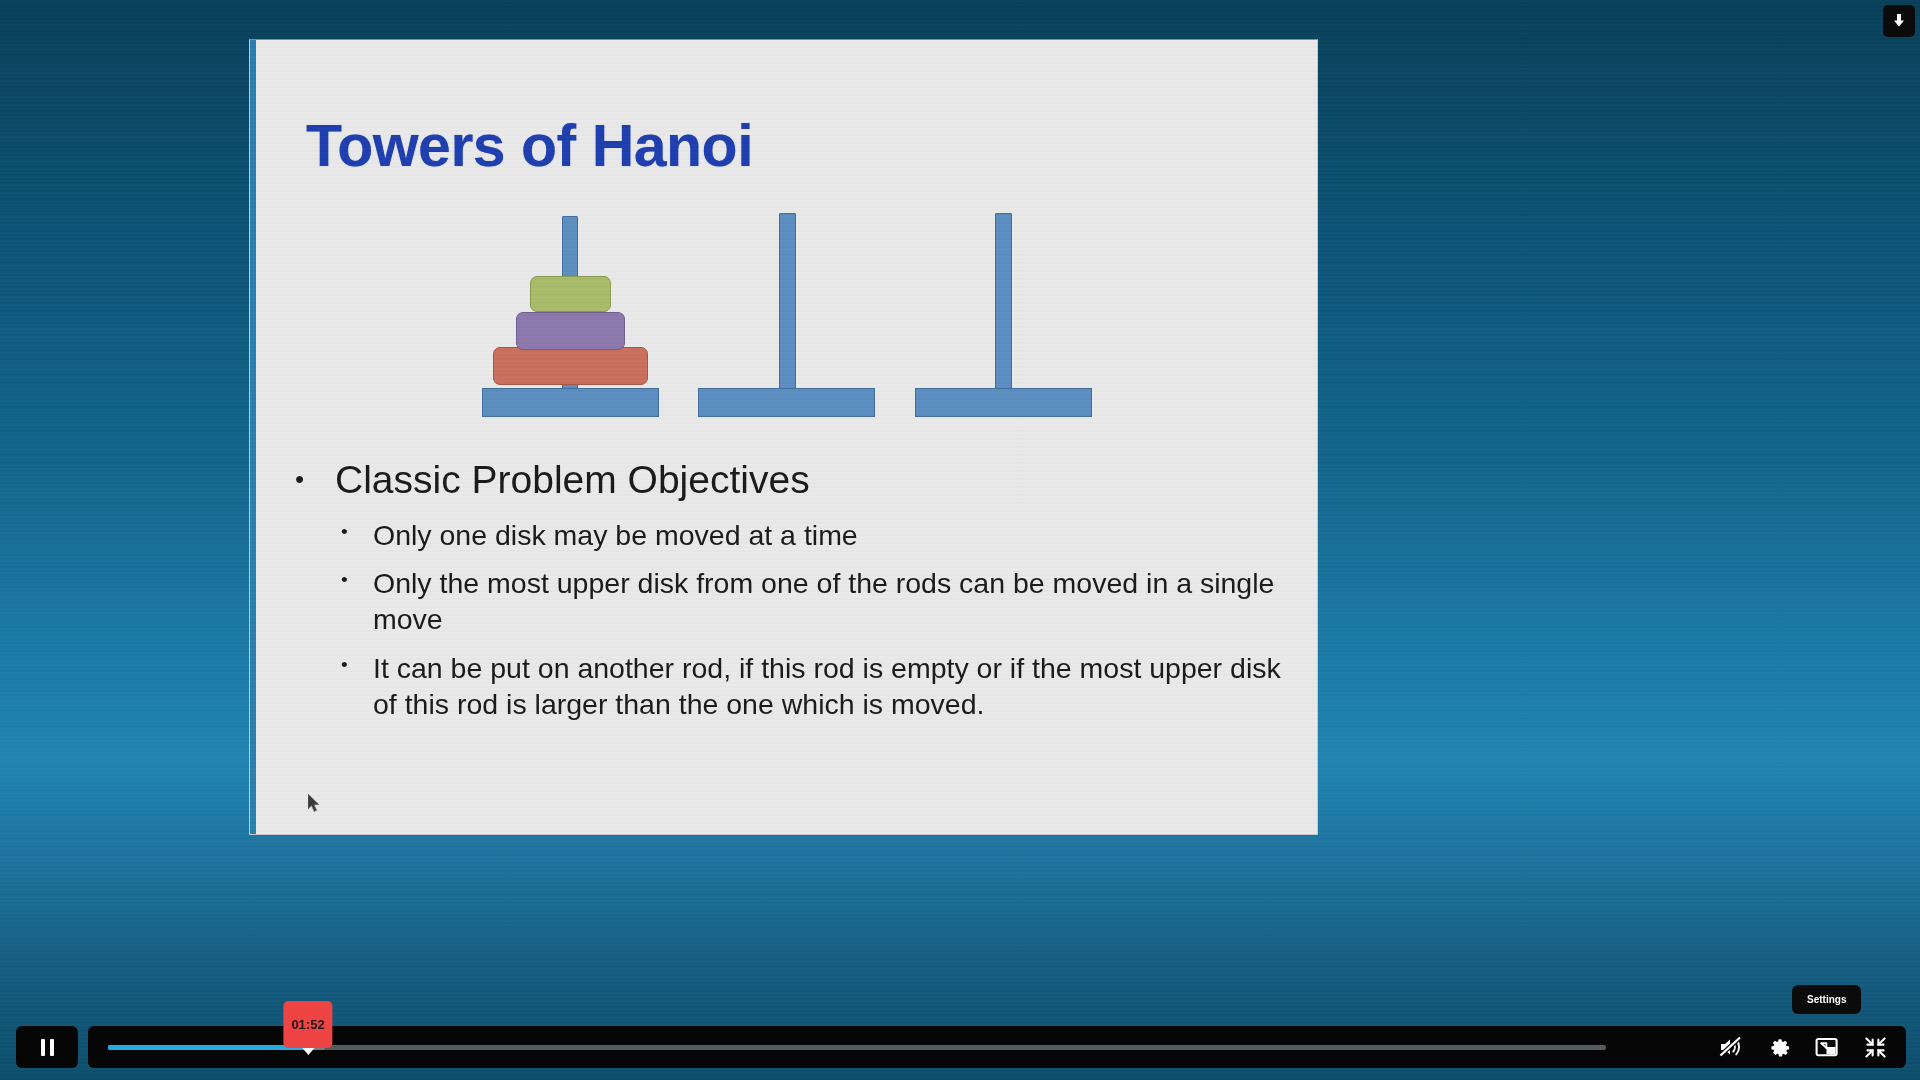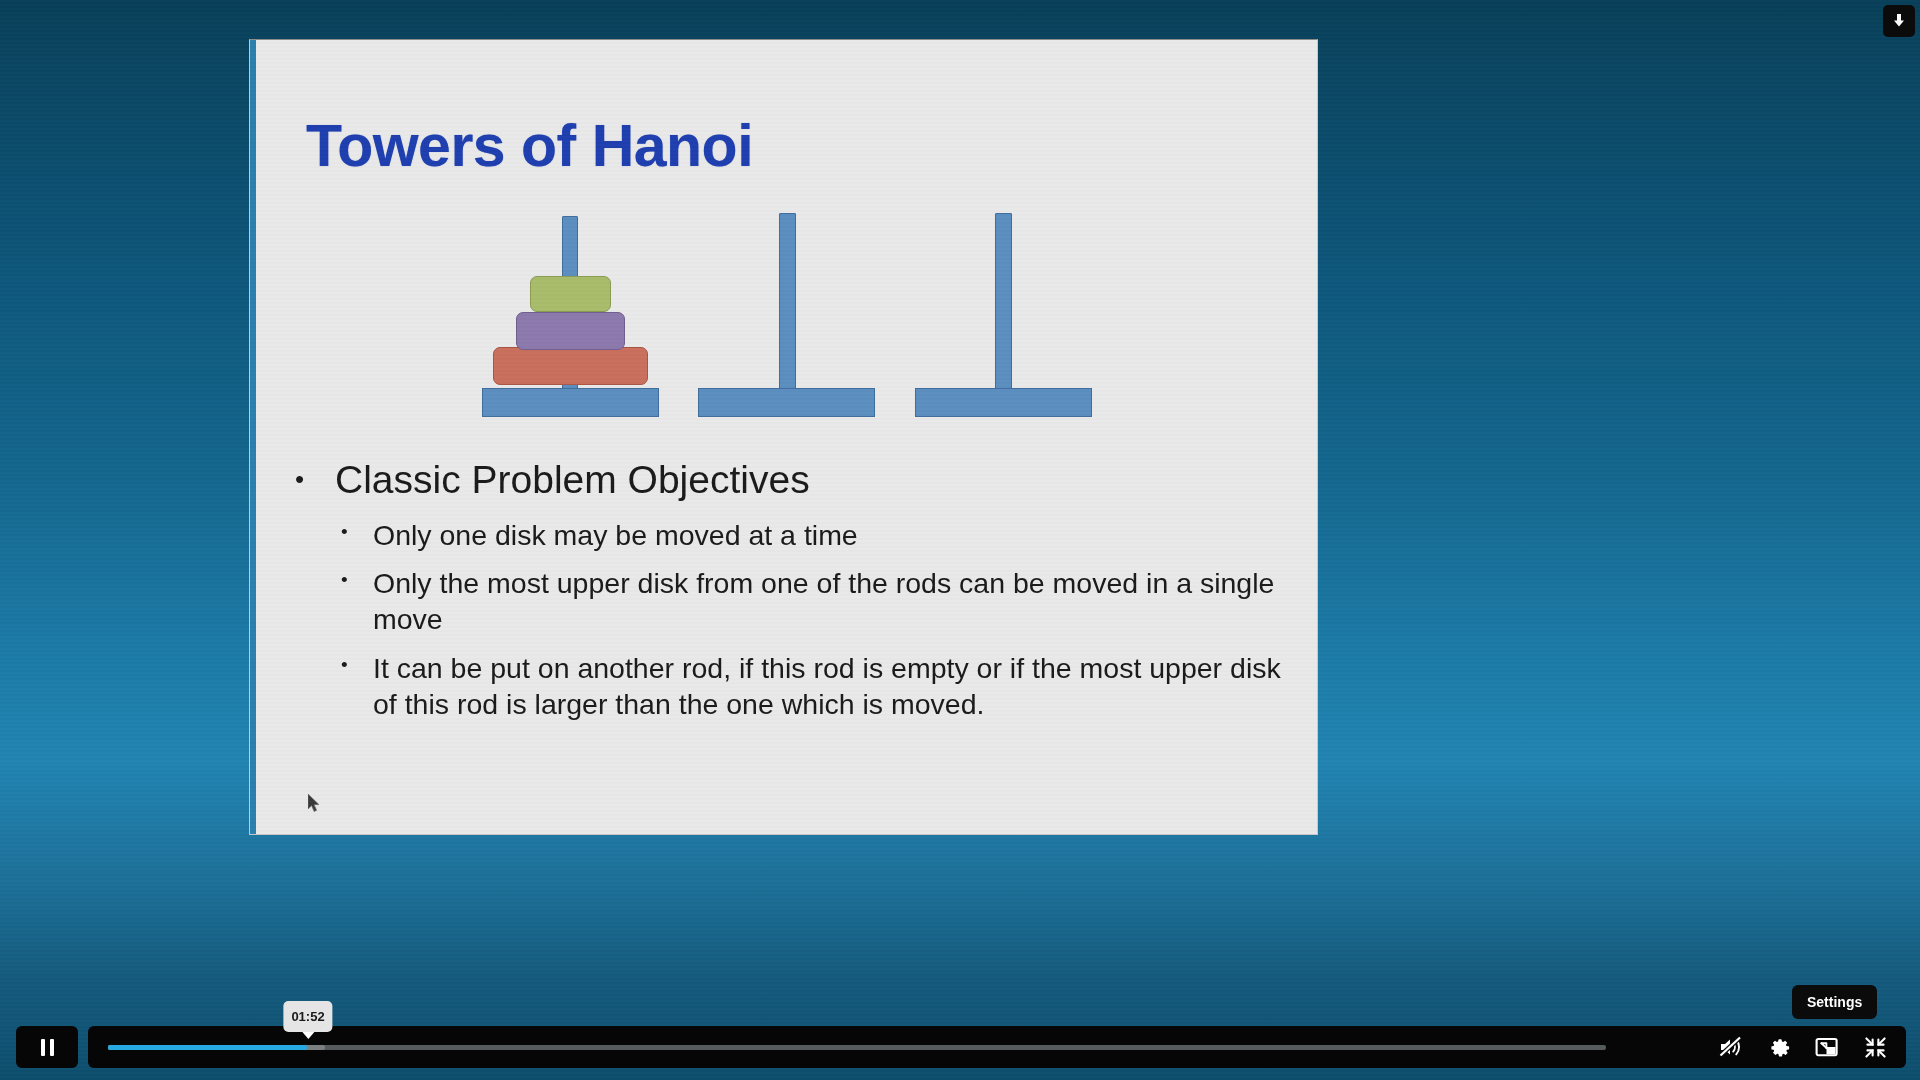--- a/index.html
+++ b/index.html
@@ -156,21 +156,21 @@
     z-index: 35;
   }
 
   
   .tooltip-settings {
     position: absolute;
     left: 1792px;
     top: 985px;
     background: #0b0b0b;
     color: #fff;
-    font-size: 14px;
+    font-size: 10px;
     font-weight: bold;
     padding: 9px 15px;
     border-radius: 6px;
     z-index: 30;
   }
 
   
   .playbar {
     position: absolute;
     left: 0;
@@ -224,25 +224,25 @@
     left:0; top:0; height:100%;
     width: 13.3%;
     background: #26a9e0;
     border-radius: 2px;
   }
   .time-bubble {
     position: absolute;
     left: 200px;
     top: -44px;
     transform: translateX(-50%);
-    background: #e5e5e5;
+    background: #ef4444;
     color: #1a1a1a;
     font-size: 13px;
     font-weight: bold;
-    padding: 8px 8px;
+    padding: 16px 8px;
     border-radius: 5px;
     white-space: nowrap;
   }
   .time-bubble::after {
     content:"";
     position:absolute;
     left:50%;
     top:100%;
     transform: translateX(-50%);
     border-left:6px solid transparent;

